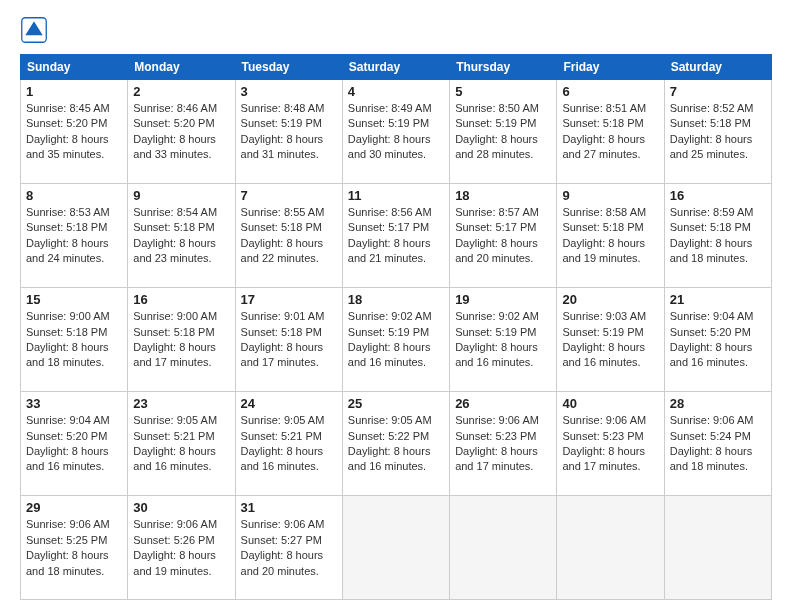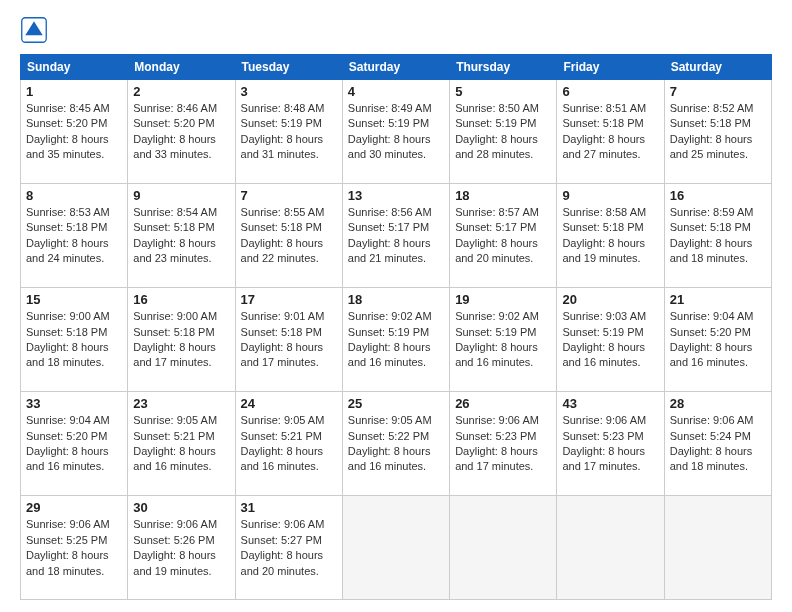--- a/index.html
+++ b/index.html
@@ -166,21 +166,21 @@
           </td>
           <td>
             <span class="day-num">9</span>
             <div class="day-info">Sunrise: 8:54 AM<br>Sunset: 5:18 PM<br>Daylight: 8 hours<br>and 23 minutes.</div>
           </td>
           <td>
             <span class="day-num">7</span>
             <div class="day-info">Sunrise: 8:55 AM<br>Sunset: 5:18 PM<br>Daylight: 8 hours<br>and 22 minutes.</div>
           </td>
           <td>
-            <span class="day-num">13</span>
+            <span class="day-num">11</span>
             <div class="day-info">Sunrise: 8:56 AM<br>Sunset: 5:17 PM<br>Daylight: 8 hours<br>and 21 minutes.</div>
           </td>
           <td>
             <span class="day-num">18</span>
             <div class="day-info">Sunrise: 8:57 AM<br>Sunset: 5:17 PM<br>Daylight: 8 hours<br>and 20 minutes.</div>
           </td>
           <td>
             <span class="day-num">9</span>
             <div class="day-info">Sunrise: 8:58 AM<br>Sunset: 5:18 PM<br>Daylight: 8 hours<br>and 19 minutes.</div>
           </td>
@@ -234,21 +234,21 @@
           </td>
           <td>
             <span class="day-num">25</span>
             <div class="day-info">Sunrise: 9:05 AM<br>Sunset: 5:22 PM<br>Daylight: 8 hours<br>and 16 minutes.</div>
           </td>
           <td>
             <span class="day-num">26</span>
             <div class="day-info">Sunrise: 9:06 AM<br>Sunset: 5:23 PM<br>Daylight: 8 hours<br>and 17 minutes.</div>
           </td>
           <td>
-            <span class="day-num">43</span>
+            <span class="day-num">40</span>
             <div class="day-info">Sunrise: 9:06 AM<br>Sunset: 5:23 PM<br>Daylight: 8 hours<br>and 17 minutes.</div>
           </td>
           <td>
             <span class="day-num">28</span>
             <div class="day-info">Sunrise: 9:06 AM<br>Sunset: 5:24 PM<br>Daylight: 8 hours<br>and 18 minutes.</div>
           </td>
         </tr>
         <tr class="last-row">
           <td>
             <span class="day-num">29</span>

